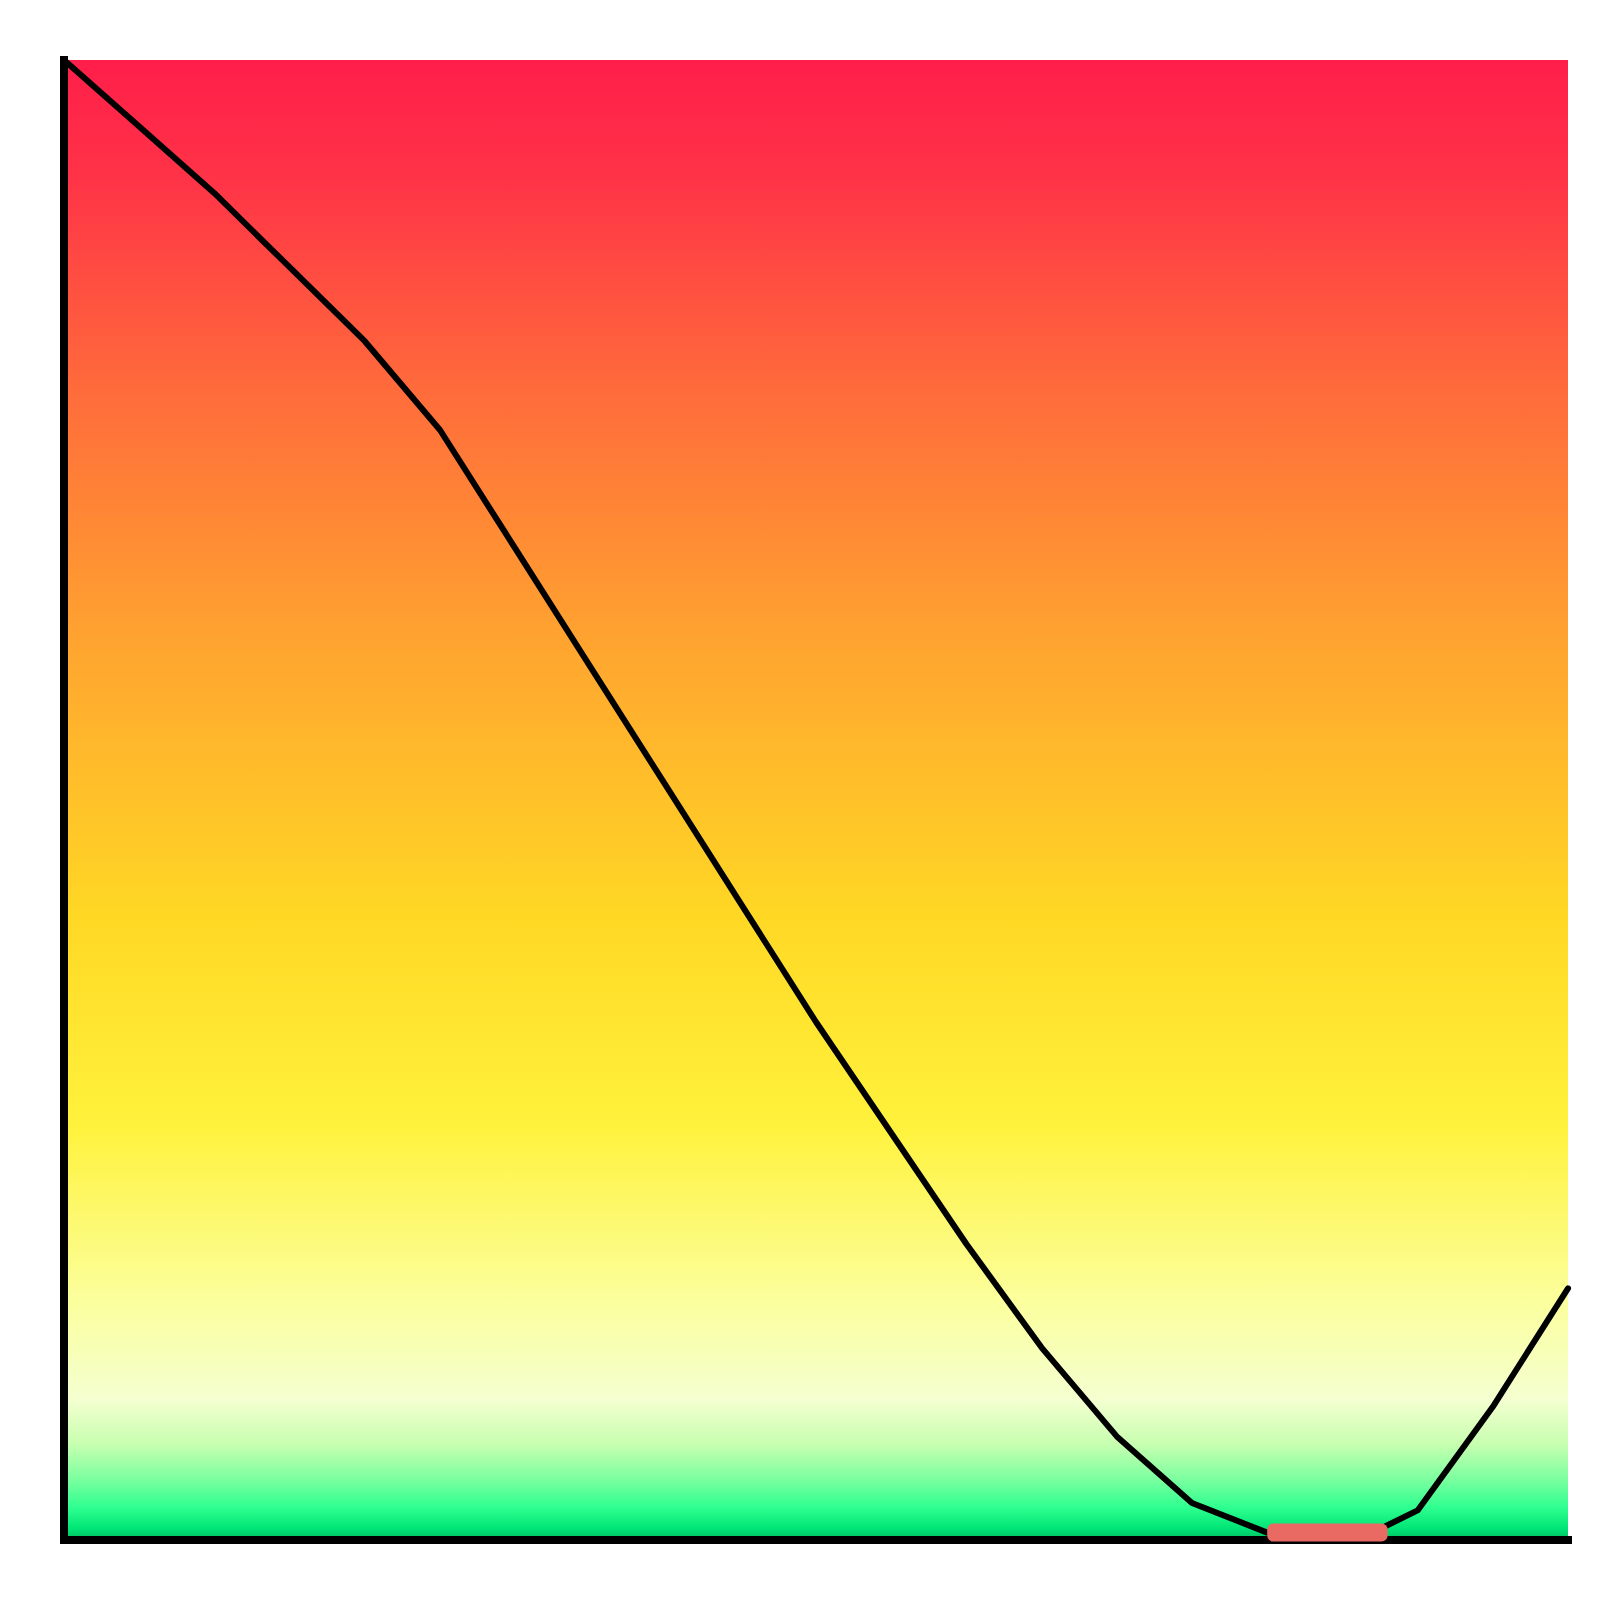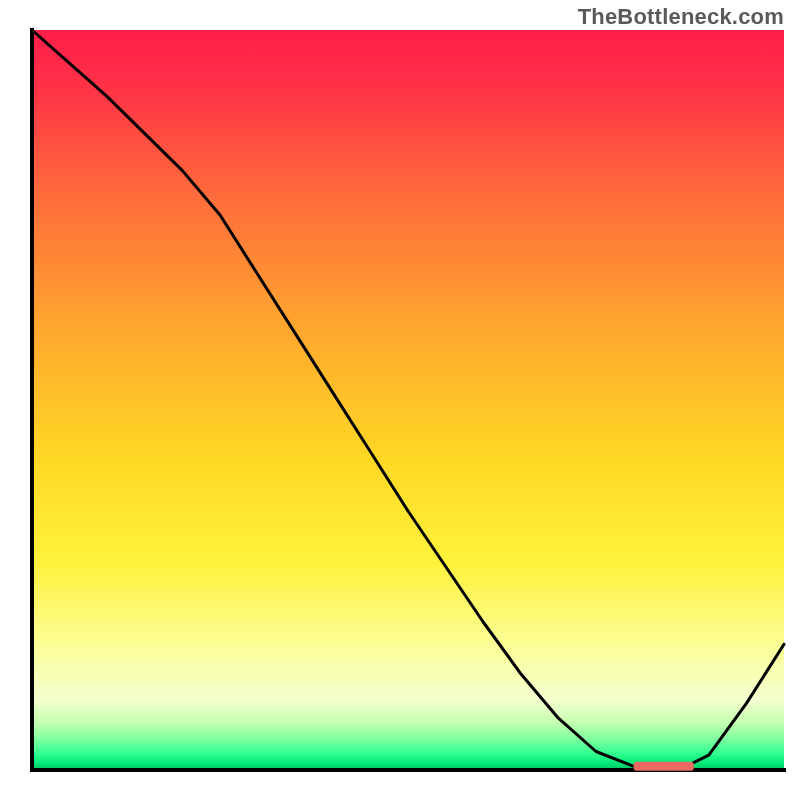--- a/index.html
+++ b/index.html
@@ -31,21 +31,20 @@
     top: 0;
     width: 800px;
     height: 800px;
     display: block;
   }
 </style>
 </head>
 <body>
 
 <div class="stage">
-  <div class="watermark">TheBottleneck.com</div>
   <svg class="plot" viewBox="0 0 800 800" preserveAspectRatio="none">
     <defs>
       <linearGradient id="bg-grad" x1="0" y1="0" x2="0" y2="1">
           <stop offset="0.00%" stop-color="#ff1e4a"></stop>
           <stop offset="8.00%" stop-color="#ff3347"></stop>
           <stop offset="22.00%" stop-color="#ff6a3b"></stop>
           <stop offset="40.00%" stop-color="#ffa62f"></stop>
           <stop offset="58.00%" stop-color="#ffd824"></stop>
           <stop offset="72.00%" stop-color="#fff23c"></stop>
           <stop offset="84.00%" stop-color="#fbff9e"></stop>

